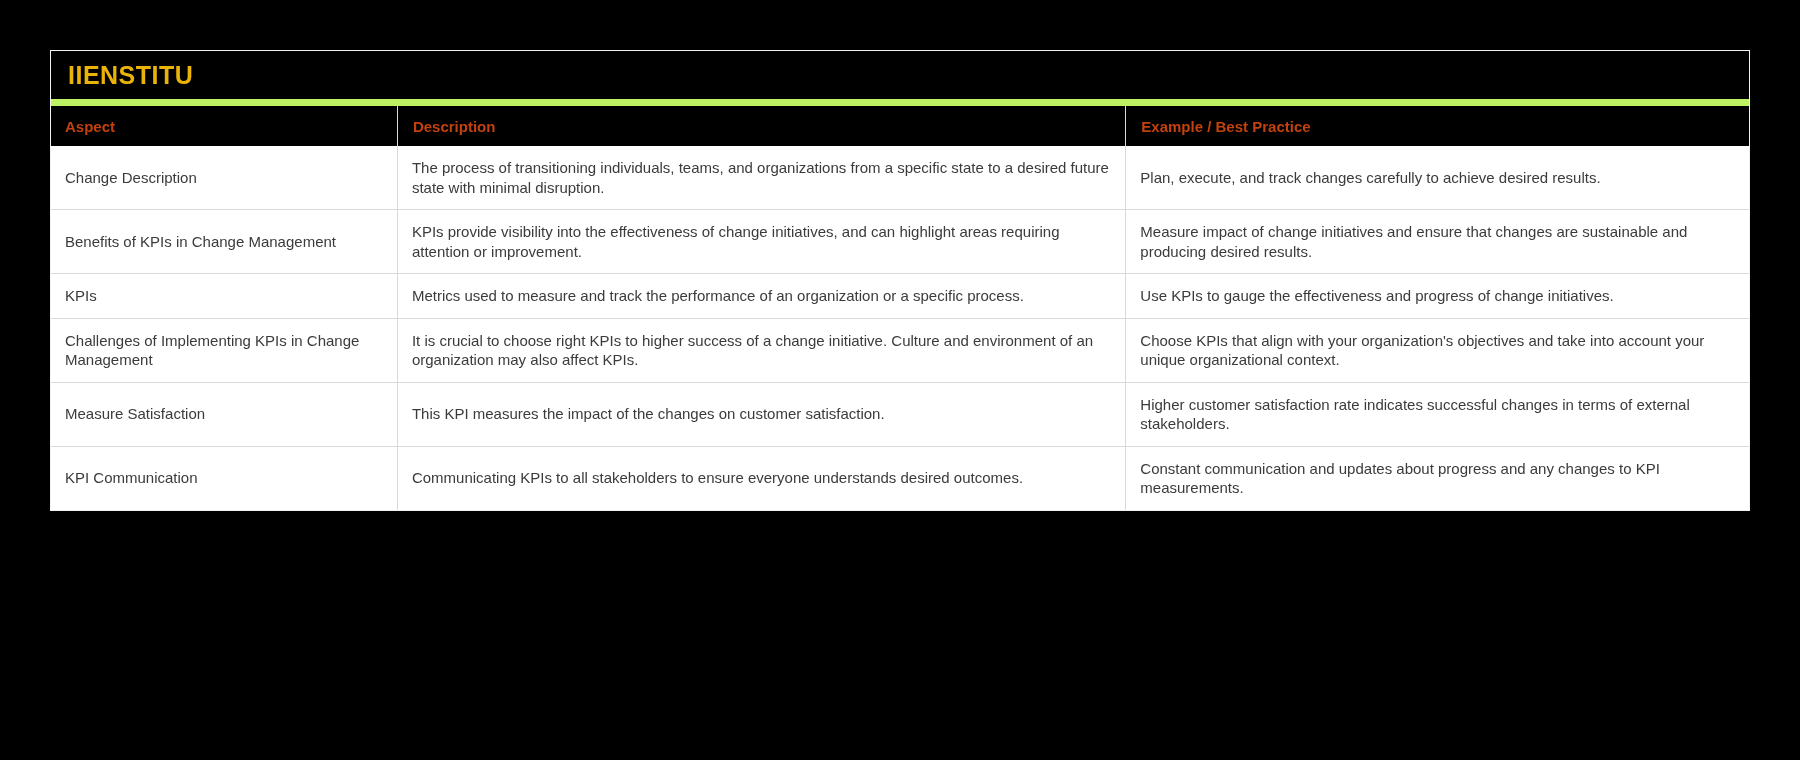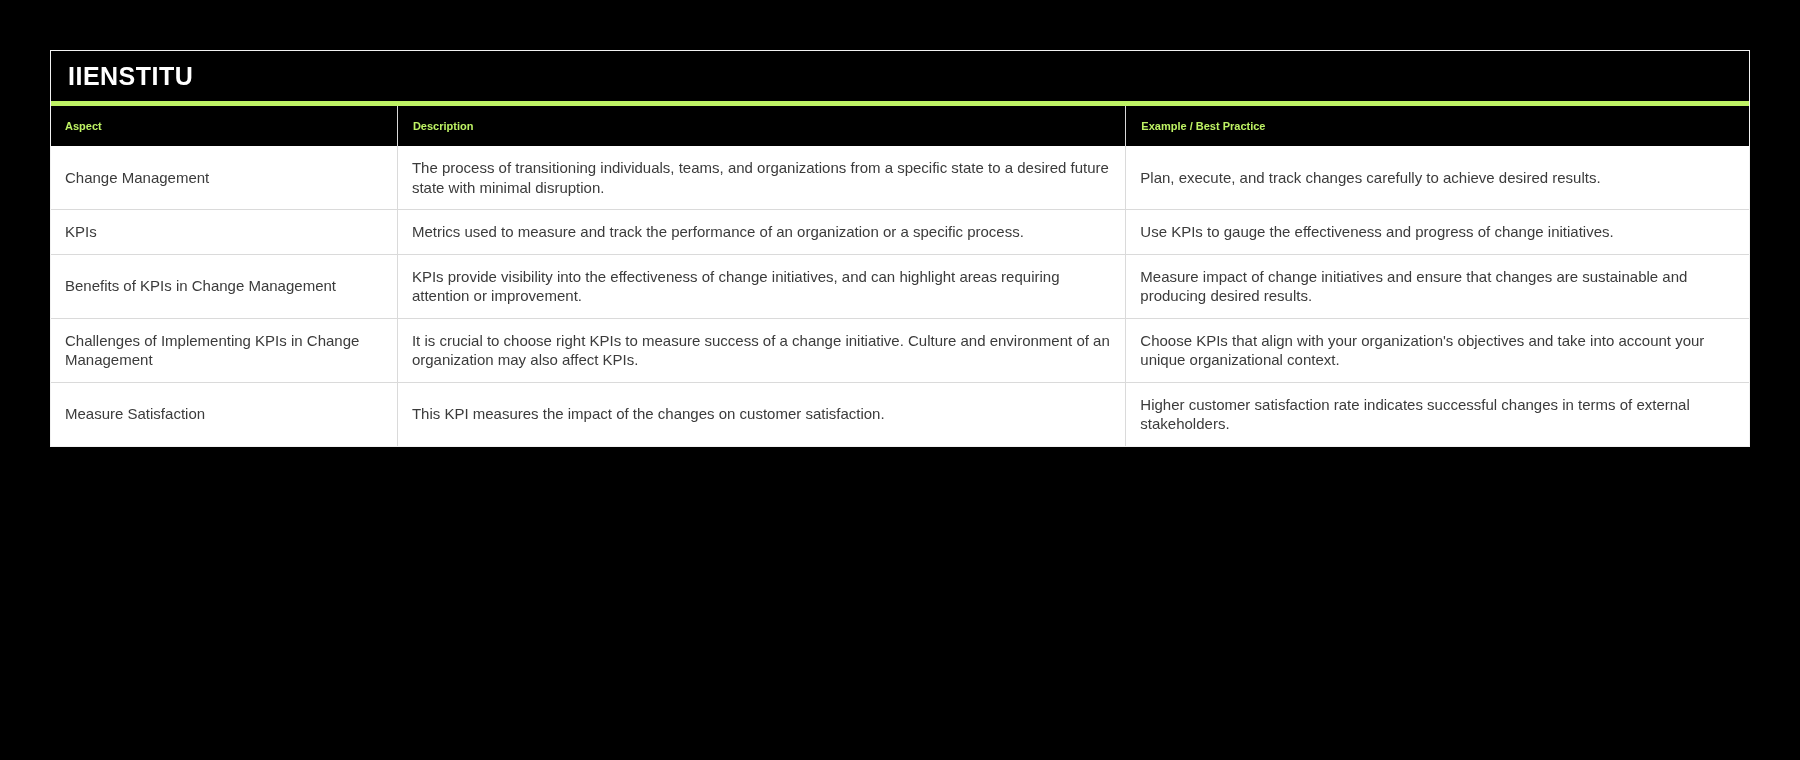--- a/index.html
+++ b/index.html
@@ -15,39 +15,39 @@
     width: 1700px;
     background: #000000;
     border: 1px solid #f2f2f2;
   }
   .title-bar {
     height: 55px;
     display: flex;
     align-items: center;
     padding: 0 17px;
     background: #000000;
-    color: #ffffff;
+    color: #eab308;
     font-size: 25px;
     font-weight: 700;
     letter-spacing: 0.5px;
-    border-bottom: 5px solid #bef264;
+    border-bottom: 7px solid #bef264;
   }
   table.kpi-table {
     width: 100%;
     border-collapse: collapse;
     table-layout: fixed;
   }
   col.c-aspect  { width: 20.4%; }
   col.c-desc    { width: 42.9%; }
   col.c-example { width: 36.7%; }
   .kpi-table thead th {
     background: #000000;
-    color: #bef264;
+    color: #c2410c;
     text-align: left;
-    font-size: 11px;
+    font-size: 15px;
     font-weight: 700;
     padding: 10px 14px;
     height: 40px;
     vertical-align: middle;
   }
   .kpi-table thead th + th {
     border-left: 1px solid rgba(255,255,255,0.85);
     padding-left: 15px;
   }
   .kpi-table tbody td {
@@ -77,39 +77,44 @@
     </colgroup>
     <thead>
       <tr>
         <th>Aspect</th>
         <th>Description</th>
         <th>Example / Best Practice</th>
       </tr>
     </thead>
     <tbody>
       <tr>
-        <td>Change Management</td>
+        <td>Change Description</td>
         <td>The process of transitioning individuals, teams, and organizations from a specific state to a desired future state with minimal disruption.</td>
         <td>Plan, execute, and track changes carefully to achieve desired results.</td>
+      </tr>
+      <tr>
+        <td>Benefits of KPIs in Change Management</td>
+        <td>KPIs provide visibility into the effectiveness of change initiatives, and can highlight areas requiring attention or improvement.</td>
+        <td>Measure impact of change initiatives and ensure that changes are sustainable and producing desired results.</td>
       </tr>
       <tr>
         <td>KPIs</td>
         <td>Metrics used to measure and track the performance of an organization or a specific process.</td>
         <td>Use KPIs to gauge the effectiveness and progress of change initiatives.</td>
       </tr>
       <tr>
-        <td>Benefits of KPIs in Change Management</td>
-        <td>KPIs provide visibility into the effectiveness of change initiatives, and can highlight areas requiring attention or improvement.</td>
-        <td>Measure impact of change initiatives and ensure that changes are sustainable and producing desired results.</td>
-      </tr>
-      <tr>
         <td>Challenges of Implementing KPIs in Change Management</td>
-        <td>It is crucial to choose right KPIs to measure success of a change initiative. Culture and environment of an organization may also affect KPIs.</td>
+        <td>It is crucial to choose right KPIs to higher success of a change initiative. Culture and environment of an organization may also affect KPIs.</td>
         <td>Choose KPIs that align with your organization's objectives and take into account your unique organizational context.</td>
       </tr>
       <tr>
         <td>Measure Satisfaction</td>
         <td>This KPI measures the impact of the changes on customer satisfaction.</td>
         <td>Higher customer satisfaction rate indicates successful changes in terms of external stakeholders.</td>
       </tr>
+      <tr>
+        <td>KPI Communication</td>
+        <td>Communicating KPIs to all stakeholders to ensure everyone understands desired outcomes.</td>
+        <td>Constant communication and updates about progress and any changes to KPI measurements.</td>
+      </tr>
     </tbody>
   </table>
 </div>
 
 </body></html>

